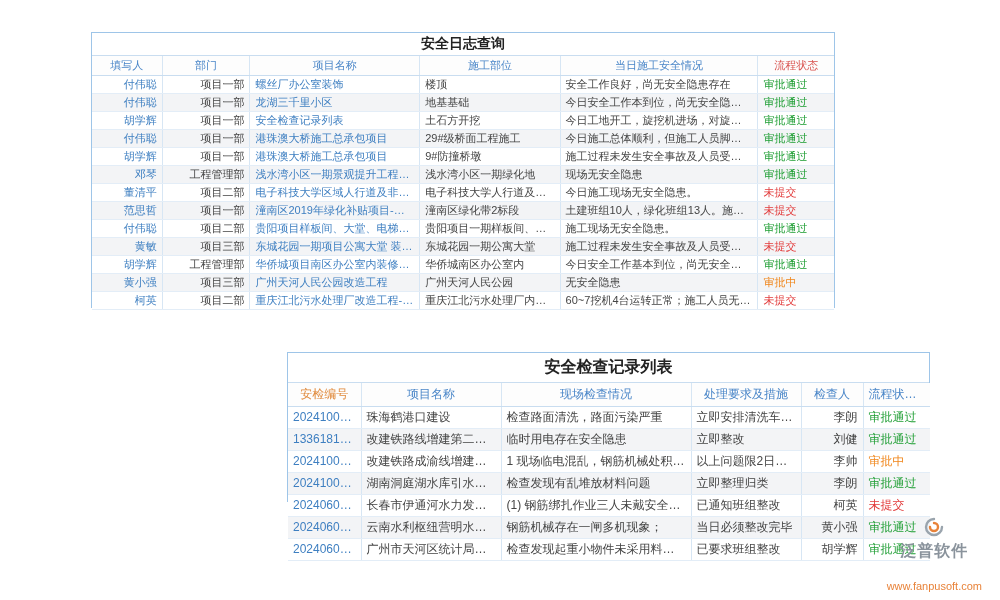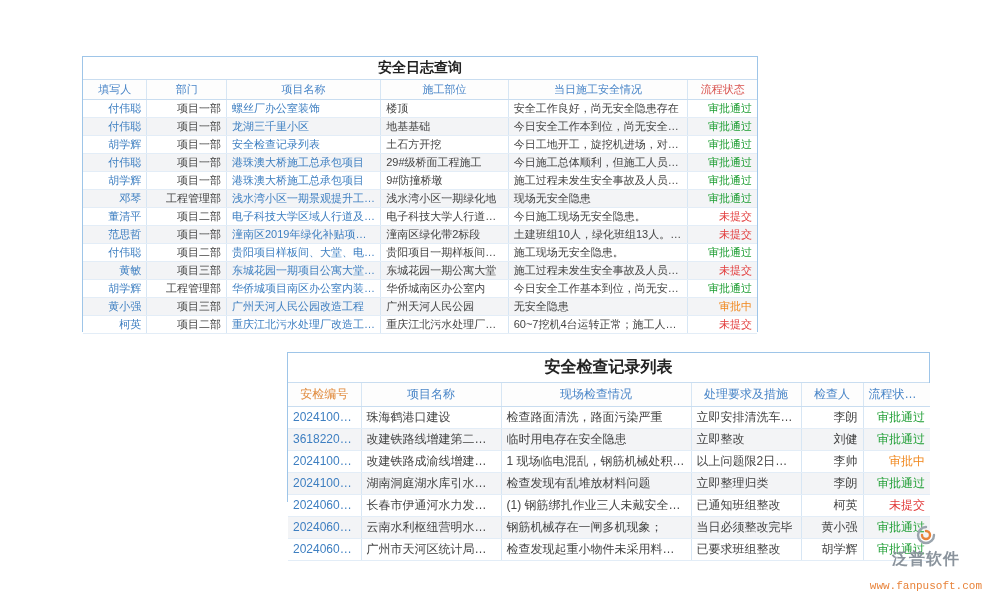--- a/index.html
+++ b/index.html
@@ -26,24 +26,24 @@
   thead th{
     color:#4a86c8;font-weight:normal;text-align:center;background:#fdfdfd;
     border-bottom:1px solid #c9ddf0;
   }
   tbody tr:nth-child(even){background:#f3f4f6;}
   tbody tr:nth-child(odd){background:#ffffff;}
   td.link{color:#3e7fc1;cursor:pointer;}
   td.center{text-align:right;}
   td.left{text-align:left;}
   td.plain{color:#444;}
-  td.status{text-align:right;}
+  td.status{text-align:left;}
 
   
-  #log-panel{left:82px;top:32px;width:676px;height:276px;margin-top:24px;}
+  #log-panel{left:91px;top:32px;width:744px;height:276px;}
   #log-panel .panel-title{height:22px;font-size:14px;}
   #log-panel th{height:19px;font-size:11px;}
   #log-panel td{height:18px;font-size:11px;}
   #log-panel th.hdr-red{color:#d9534f;}
 
   
   #check-panel{left:287px;top:352px;width:643px;height:150px;}
   #check-panel .panel-title{height:29px;font-size:16px;}
   #check-panel th{height:23px;font-size:12px;}
   #check-panel td{height:22px;font-size:12px;}
@@ -52,21 +52,21 @@
     display:inline-block;margin-left:3px;font-size:8px;color:#6b9bd2;
     vertical-align:middle;cursor:pointer;
   }
 
   
   #watermark{
     position:absolute;right:18px;bottom:8px;text-align:right;
   }
   #watermark .brand-row{display:flex;align-items:center;gap:4px;flex-direction:column;}
   #watermark .brand-name{font-size:16px;color:#8a939c;font-weight:bold;letter-spacing:1px;}
-  #watermark .brand-url{font-size:11px;color:#e8833a;margin-top:10px;font-family:Liberation Mono, monospace;}
+  #watermark .brand-url{font-size:11px;color:#e8833a;margin-top:18px;}
 </style>
 </head>
 <body>
 
 <div class="panel" id="log-panel">
   <div class="panel-title">安全日志查询</div>
   <table>
     <colgroup>
       <col style="width:60px">
         <col style="width:75px">
@@ -220,21 +220,21 @@
     <tbody id="check-table-body">
         <tr>
           <td class="link center">2024100004</td>
           <td class="plain left">珠海鹤港口建设</td>
           <td class="plain left">检查路面清洗，路面污染严重</td>
           <td class="plain left">立即安排清洗车清洗</td>
           <td class="plain center">李朗</td>
           <td class="status" style="color: rgb(30, 158, 51);">审批通过</td>
         </tr>
         <tr>
-          <td class="link center">3618220636</td>
+          <td class="link center">1336181388</td>
           <td class="plain left">改建铁路线增建第二线直通...</td>
           <td class="plain left">临时用电存在安全隐患</td>
           <td class="plain left">立即整改</td>
           <td class="plain center">刘健</td>
           <td class="status" style="color: rgb(30, 158, 51);">审批通过</td>
         </tr>
         <tr>
           <td class="link center">2024100002</td>
           <td class="plain left">改建铁路成渝线增建第二直...</td>
           <td class="plain left">1 现场临电混乱，钢筋机械处积水未清理；</td>

